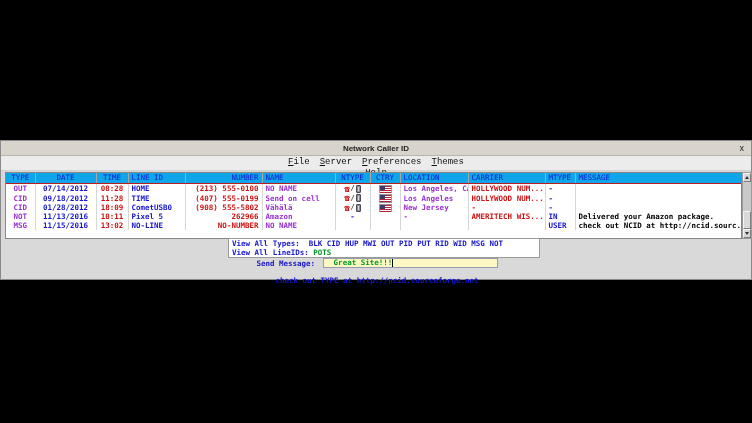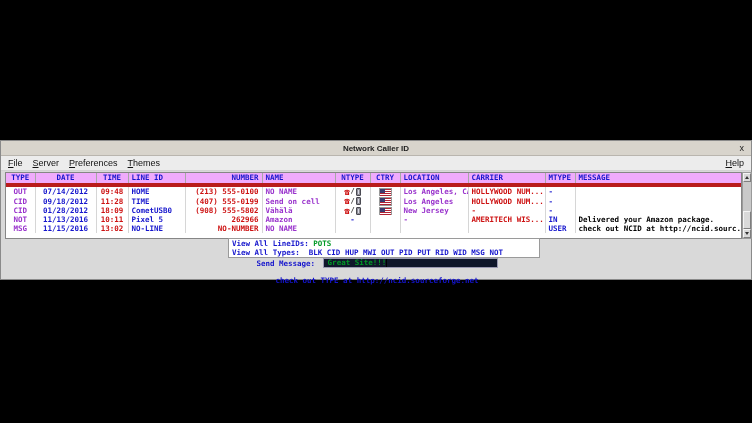--- a/index.html
+++ b/index.html
@@ -9,33 +9,33 @@
   .window{position:absolute;left:0;top:140px;width:752px;height:140px;
           background:#d9d9d9;border:1px solid #8a8a8a;}
   
   .titlebar{position:relative;height:15px;background:#d8d4cc;border-bottom:1px solid #b9b5ae;
             display:flex;align-items:center;justify-content:center;}
   .title{font-family:"Liberation Sans", sans-serif;font-weight:bold;font-size:8px;color:#1c1c1c;}
   .close{position:absolute;right:7px;top:1px;font-family:"Liberation Sans", sans-serif;
          font-size:9px;color:#222;cursor:default;line-height:13px;}
   
   .menubar{height:15px;background:#ececec;display:flex;align-items:center;
-           font-family:Liberation Sans, sans-serif;font-size:9px;color:#111;
-           padding:0 2px;border-bottom:1px solid #d2d2d2;}
+           font-family:Liberation Mono, monospace;font-size:9px;color:#111;
+           padding:0 2px;border-bottom:1px solid #d2d2d2;flex-direction:column;}
   .menu-left{display:flex;}
   .menu-item{padding:1px 5px;white-space:nowrap;}
   .menu-spacer{flex:1;}
   .mn{text-decoration:underline;}
   
   .tablewrap{position:absolute;left:4px;top:31px;width:737px;height:67px;
              background:#fff;border:1px solid #868686;overflow:hidden;}
   table{border-collapse:collapse;table-layout:fixed;width:735px;font-size:7.5px;font-weight:bold;}
-  th{background:#f0abfc;color:var(--blue);height:10px;line-height:10px;overflow:hidden;
-     border-right:1px solid #a8a8a8;border-bottom:4px solid #b91c1c;padding:0 3px;
-     font-weight:bold;white-space:nowrap;}
+  th{background:#0ea5e9;color:var(--blue);height:10px;line-height:10px;overflow:hidden;
+     border-right:1px solid #a8a8a8;border-bottom:1px solid #b91c1c;padding:0 3px;
+     font-weight:normal;white-space:nowrap;}
   td{height:9px;line-height:9px;overflow:hidden;border-right:1px solid #d6d6d6;
      padding:0 3px;white-space:nowrap;}
   th:last-child,td:last-child{border-right:none;}
   .al-left{text-align:left;} .al-right{text-align:right;} .al-center{text-align:center;}
   .c-blue{color:var(--blue);} .c-red{color:var(--red);} .c-purple{color:var(--purple);}
   .c-black{color:#000;} .c-green{color:var(--green);}
   
   .ntype-wrap{display:inline-flex;align-items:center;gap:1px;vertical-align:middle;}
   .ph{color:var(--red);font-size:9px;line-height:8px;}
   .sl{color:#333;font-size:7px;}
@@ -59,22 +59,22 @@
   .sb-thumb{position:absolute;left:0;width:8px;height:18px;bottom:9px;background:#d9d9d9;
             border:1px solid;border-color:#f4f4f4 #7e7e7e #7e7e7e #f4f4f4;}
   
   .viewall{position:absolute;left:227px;top:97px;width:312px;height:20px;background:#fff;
            border:1px solid #9a9a9a;font-size:7.5px;font-weight:bold;line-height:9px;
            padding:0 3px;overflow:hidden;}
   .va-line{white-space:pre;display:block;}
   .sendrow{position:absolute;left:0;top:117px;width:752px;display:flex;
            justify-content:center;align-items:center;height:10px;}
   .send-label{color:var(--blue);font-size:7.5px;font-weight:bold;margin-right:3px;white-space:pre;}
-  .send-input{width:175px;height:10px;background:#0f172a;border:1px solid #9a9ab2;
-              font-size:7.5px;font-weight:bold;line-height:8px;padding:0 4px;display:flex;align-items:center;}
+  .send-input{width:175px;height:10px;background:#fef9c3;border:1px solid #9a9ab2;
+              font-size:7.5px;font-weight:bold;line-height:8px;padding:0 10px;display:flex;align-items:center;}
   .caret{display:inline-block;width:1px;height:8px;background:#000;margin-left:0;}
   .linkrow{position:absolute;left:0;top:127px;width:752px;text-align:center;}
   .ncid-link{color:var(--blue);font-size:7.5px;font-weight:bold;white-space:pre;}
 </style>
 </head>
 <body>
 
 <div class="stage">
   <div class="window">
 
@@ -123,21 +123,21 @@
               <th class="al-left">LOCATION</th>
               <th class="al-left">CARRIER</th>
               <th class="al-left">MTYPE</th>
               <th class="al-left">MESSAGE</th>
             </tr>
           </thead>
         <tbody>
             <tr>
               <td class="al-center c-purple">OUT</td>
               <td class="al-center c-blue">07/14/2012</td>
-              <td class="al-center c-red">09:48</td>
+              <td class="al-center c-red">08:28</td>
               <td class="al-left c-blue">HOME</td>
               <td class="al-right c-red">(213) 555-0100</td>
               <td class="al-left c-purple">NO NAME</td>
               <td class="al-center"><span class="ntype-wrap">
                   <span class="ph">☎</span>
                   <span class="sl">/</span>
                   <span class="cp"></span>
                 </span></td>
               <td class="al-center"><span class="flag"></span></td>
               <td class="al-left c-purple">Los Angeles, CA</td>
@@ -217,22 +217,22 @@
       <div class="sb-btn sb-up">
           <div class="tri-up"></div>
         </div>
       <div class="sb-thumb"></div>
       <div class="sb-btn sb-down">
           <div class="tri-down"></div>
         </div>
     </div>
 
     <div class="viewall">
+      <span class="va-line c-blue">View All Types:  BLK CID HUP MWI OUT PID PUT RID WID MSG NOT</span>
       <span class="va-line"><span class="c-blue">View All LineIDs: </span><span class="c-green">POTS</span></span>
-      <span class="va-line c-blue">View All Types:  BLK CID HUP MWI OUT PID PUT RID WID MSG NOT</span>
     </div>
 
     <div class="sendrow">
       <span class="send-label">Send Message: </span>
       <span class="send-input">
           <span class="c-green">Great Site!!!</span>
           <span class="caret"></span>
         </span>
     </div>
 

